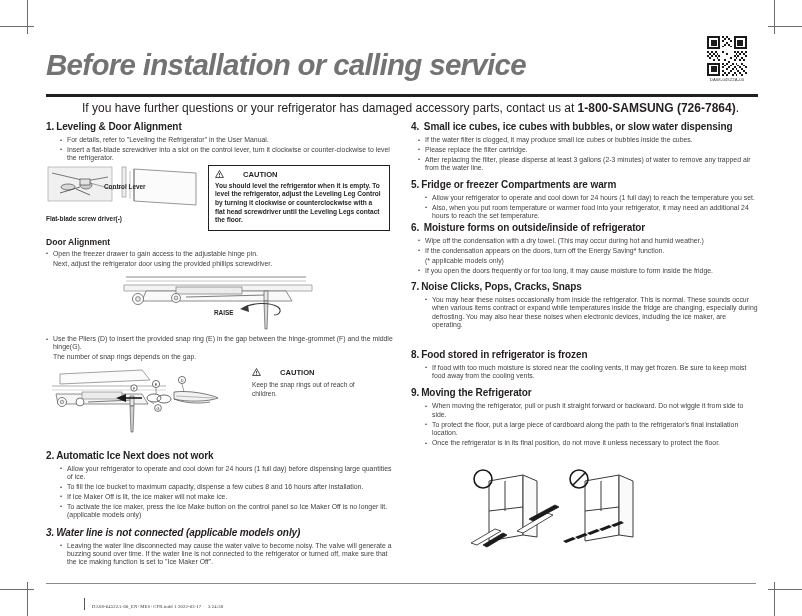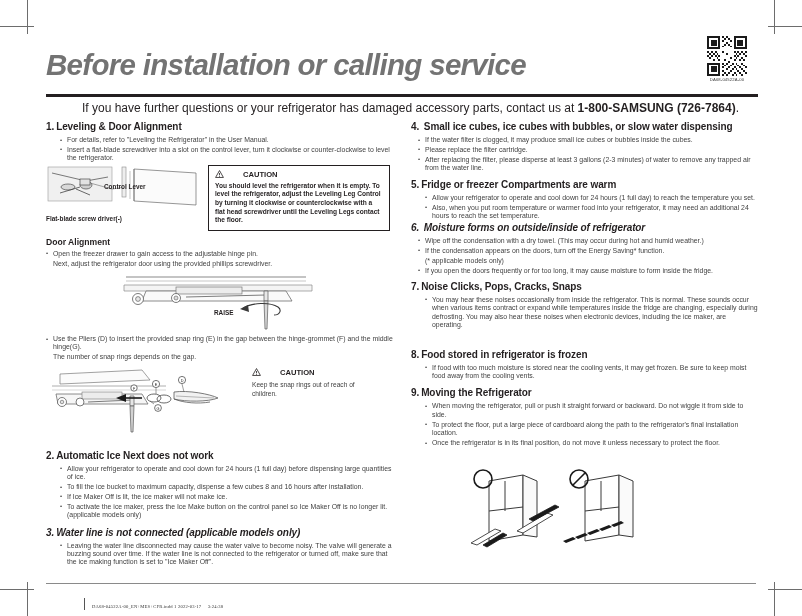--- a/index.html
+++ b/index.html
@@ -499,21 +499,21 @@
         </ul>
 
         <h2 class="sec" style="margin-top:6px;">
           <span class="num">5.</span><span>Fridge or freezer Compartments are warm</span>
         </h2>
         <ul class="bl indent">
           <li>Allow your refrigerator to operate and cool down for 24 hours (1 full day) to reach the temperature you set.</li>
           <li>Also, when you put room temperature or warmer food into your refrigerator, it may need an additional 24 hours to reach the set temperature.</li>
         </ul>
 
-        <h2 class="sec" style="font-style:italic;">
+        <h2 class="sec" style="">
           <span class="num">6.</span>&nbsp;<span>Moisture forms on outside/inside of refrigerator</span>
         </h2>
         <ul class="bl indent2">
           <li>Wipe off the condensation with a dry towel. (This may occur during hot and humid weather.)</li>
           <li>If the condensation appears on the doors, turn off the Energy Saving* function.</li>
           <li class="nobullet">(* applicable models only)</li>
           <li>If you open the doors frequently or for too long, it may cause moisture to form inside the fridge.</li>
         </ul>
 
         <h2 class="sec" style="margin-top:6px;">

